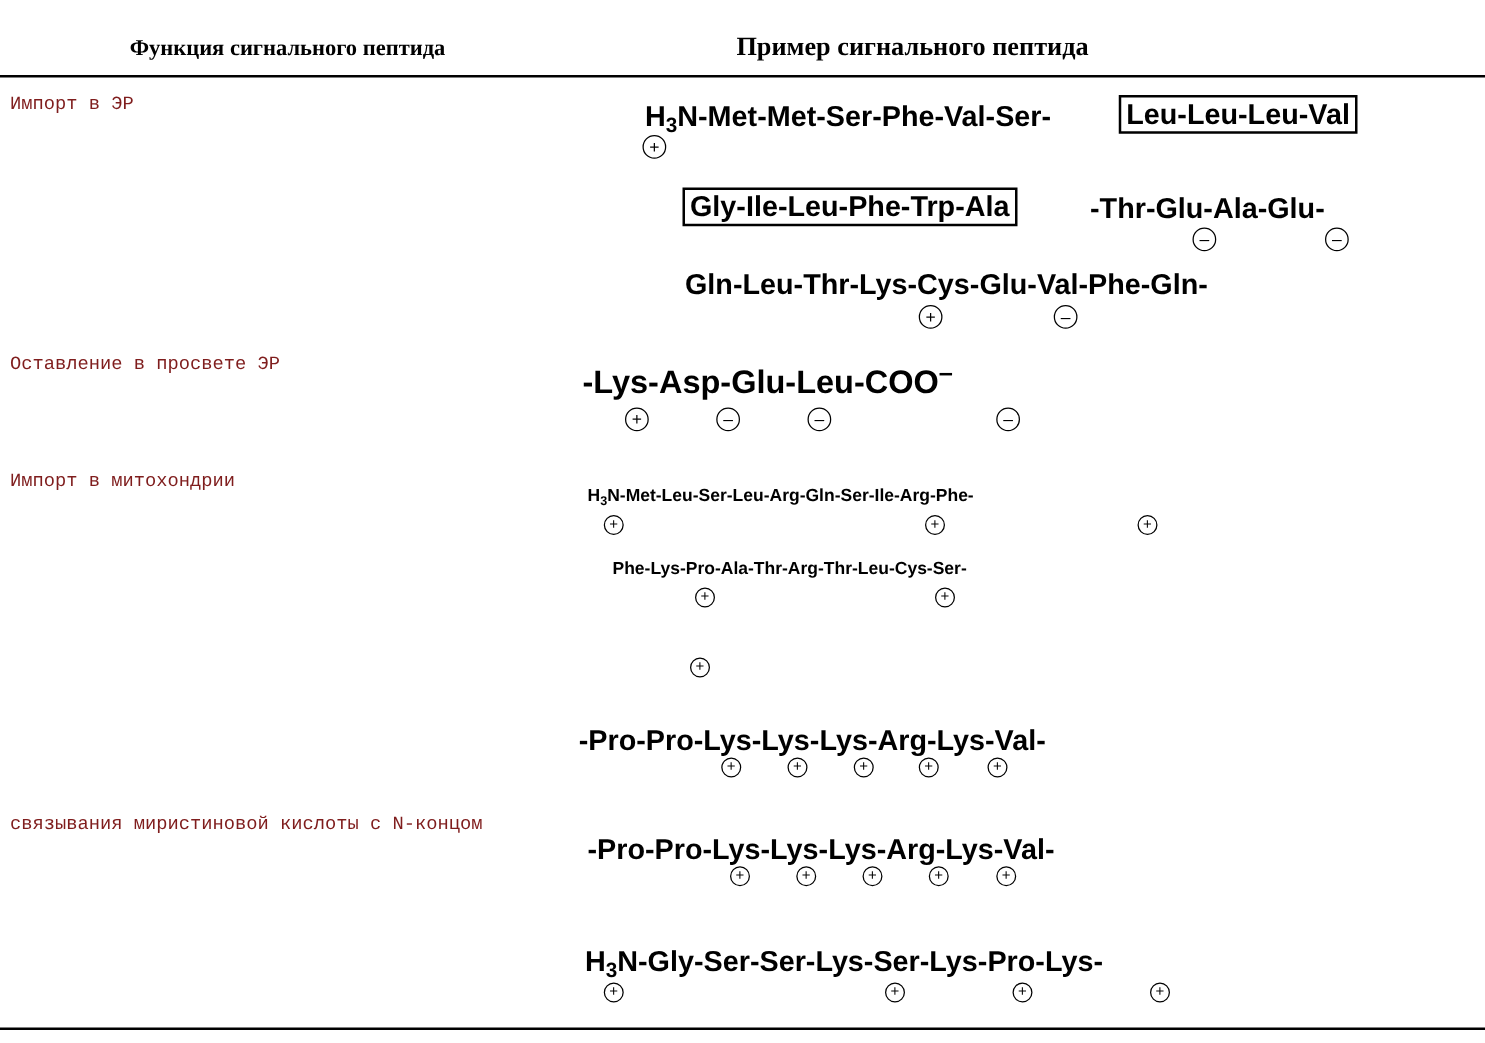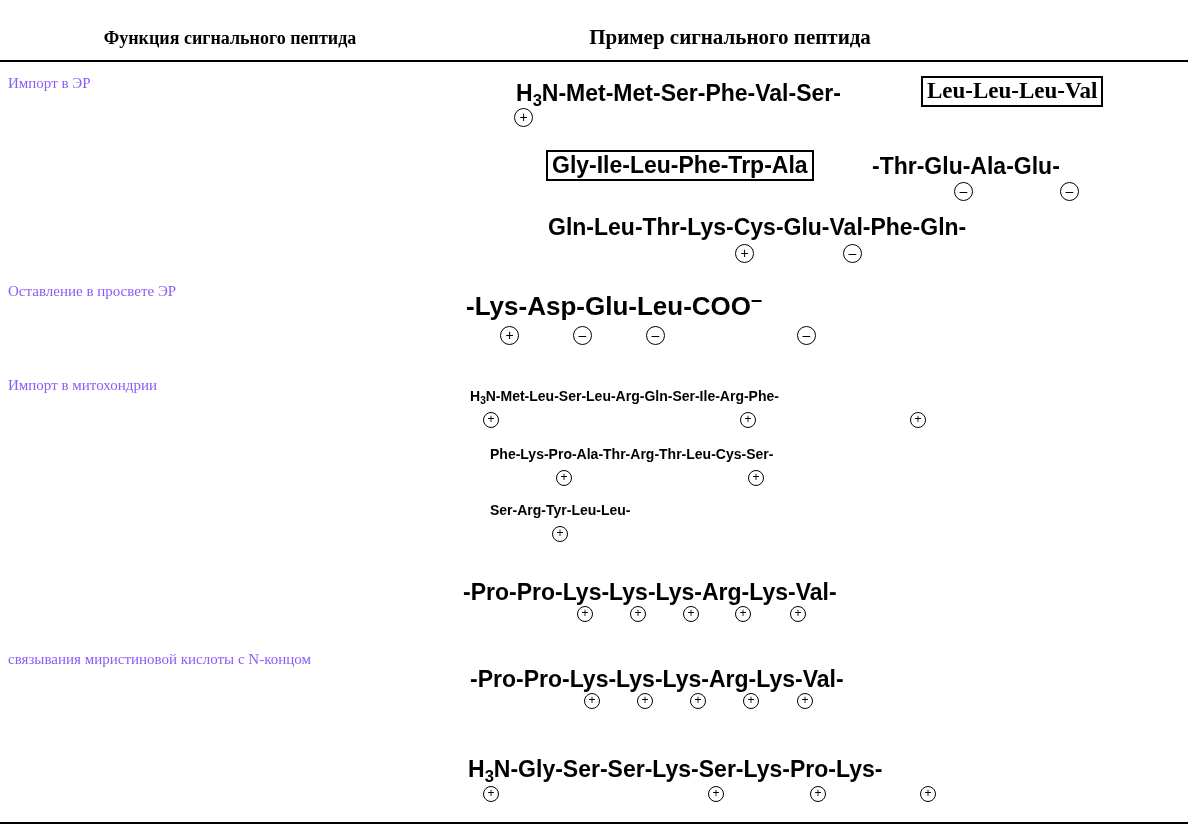--- a/index.html
+++ b/index.html
@@ -56,24 +56,24 @@
     width: 1188px;
     height: 2px;
     background: #000000;
   }
   .rule-top { top: 44px; }
   .rule-bottom { top: 806px; }
 
   
   .label {
     position: absolute;
-    font-family: Liberation Serif, serif;
+    font-family: Liberation Mono, monospace;
     font-size: 15px;
     line-height: 19px;
-    color: #8b5cf6;
+    color: #7f1d1d;
     width: 430px;
   }
 
   
   .seq {
     position: absolute;
     font-family: "Liberation Sans", sans-serif;
     font-weight: bold;
     white-space: nowrap;
     letter-spacing: 0px;
@@ -130,21 +130,21 @@
     <div class="hdr-col2">Пример сигнального пептида</div>
   </div>
   <div class="rule rule-top"></div>
   <div class="rule rule-bottom"></div>
 
   <div class="label" style="left:8px; top:58px;">Импорт в ЭР</div>
 
   <div class="seq s23" style="left:516px; top:64px;">
     <span>H</span><span class="sub">3</span><span>N-Met-Met-Ser-Phe-Val-Ser-</span>
   </div>
-  <div class="seq s23" style="left:921px; top:60px;font-family:Liberation Serif, serif;">
+  <div class="seq s23" style="left:895px; top:60px;">
     <span class="boxed">Leu-Leu-Leu-Val</span>
   </div>
   <div class="charge plus" style="left:514px; top:92px;"></div>
 
   <div class="seq s23" style="left:546px; top:134px;">
     <span class="boxed">Gly-Ile-Leu-Phe-Trp-Ala</span>
   </div>
   <div class="seq s23" style="left:872px; top:137px;">-Thr-Glu-Ala-Glu-</div>
   <div class="charge minus" style="left:954px; top:166px;"></div>
   <div class="charge minus" style="left:1060px; top:166px;"></div>
@@ -169,21 +169,20 @@
     <span>H</span><span class="sub">3</span><span>N-Met-Leu-Ser-Leu-Arg-Gln-Ser-Ile-Arg-Phe-</span>
   </div>
   <div class="charge small plus" style="left:483px; top:396px;"></div>
   <div class="charge small plus" style="left:740px; top:396px;"></div>
   <div class="charge small plus" style="left:910px; top:396px;"></div>
 
   <div class="seq s21" style="left:490px; top:430px;">Phe-Lys-Pro-Ala-Thr-Arg-Thr-Leu-Cys-Ser-</div>
   <div class="charge small plus" style="left:556px; top:454px;"></div>
   <div class="charge small plus" style="left:748px; top:454px;"></div>
 
-  <div class="seq s21" style="left:490px; top:486px;">Ser-Arg-Tyr-Leu-Leu-</div>
   <div class="charge small plus" style="left:552px; top:510px;"></div>
 
 
   <div class="seq s23" style="left:463px; top:563px;">-Pro-Pro-Lys-Lys-Lys-Arg-Lys-Val-</div>
   <div class="charge small plus" style="left:577px; top:590px;"></div>
   <div class="charge small plus" style="left:630px; top:590px;"></div>
   <div class="charge small plus" style="left:683px; top:590px;"></div>
   <div class="charge small plus" style="left:735px; top:590px;"></div>
   <div class="charge small plus" style="left:790px; top:590px;"></div>
 

